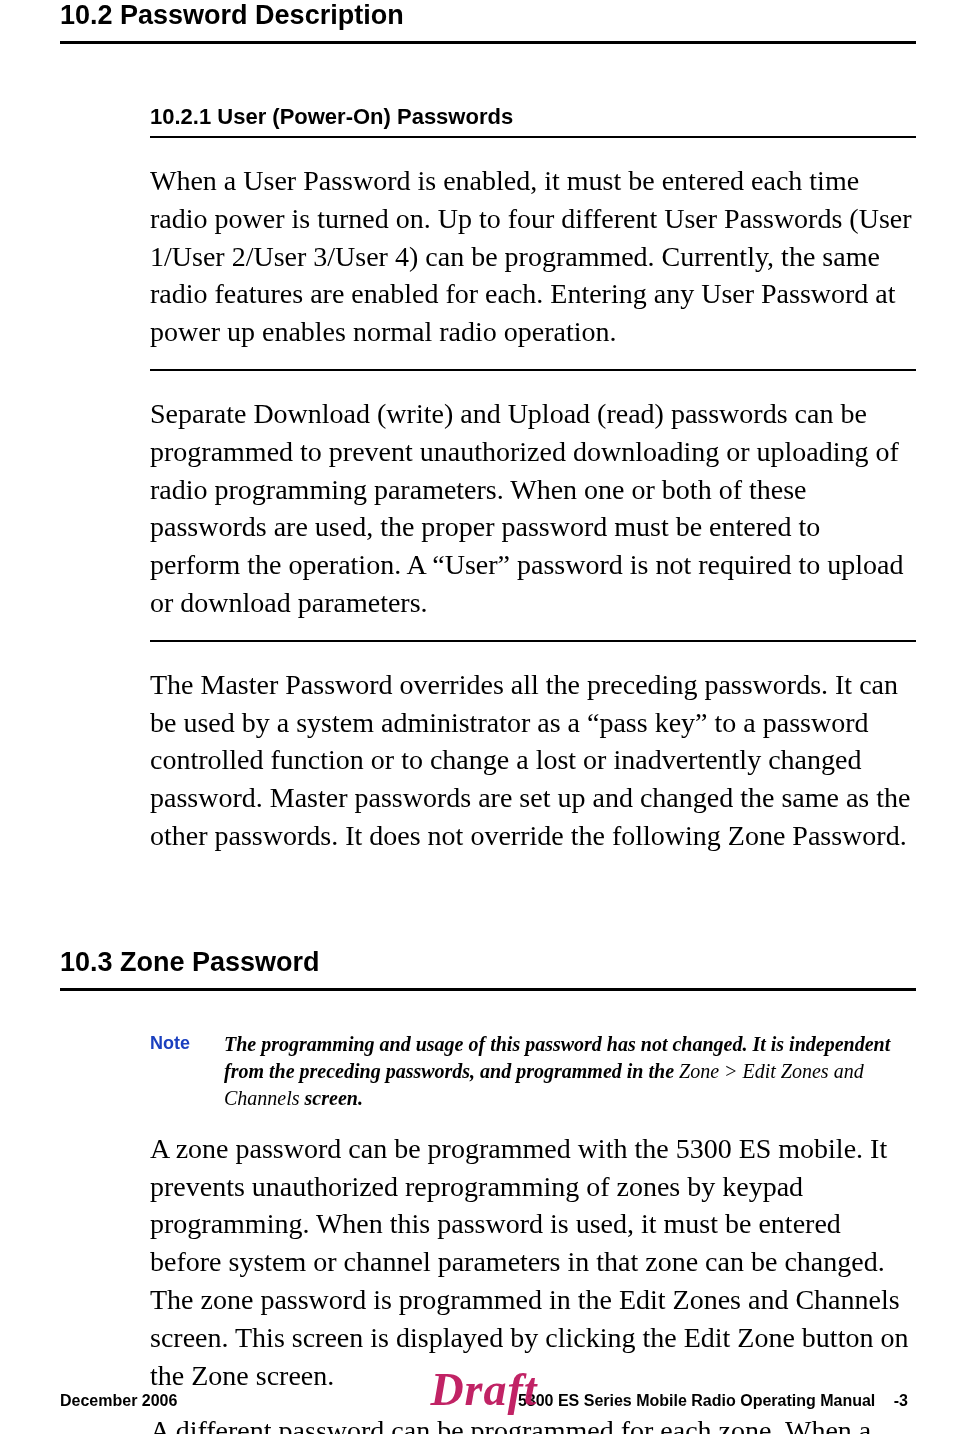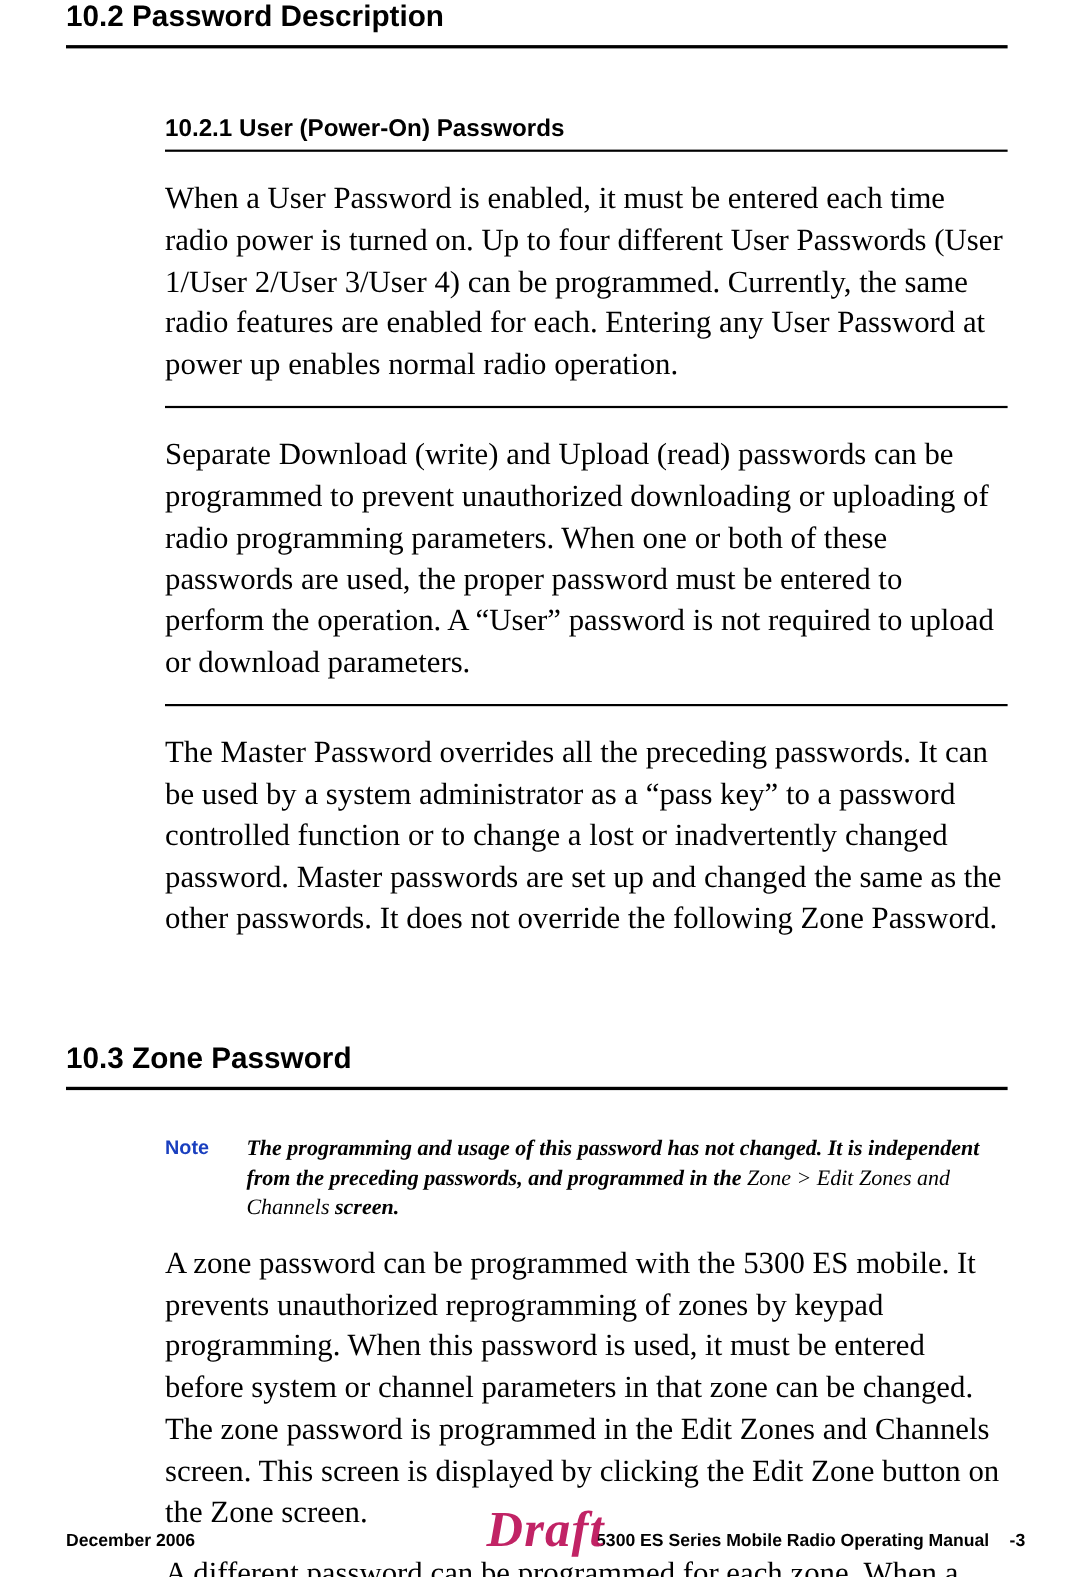--- a/index.html
+++ b/index.html
@@ -80,21 +80,21 @@
     font-style: italic;
   }
   .note-text .normal {
     font-style: italic;
     font-weight: bold;
   }
   .footer {
     position: absolute;
     bottom: 24px;
     left: 60px;
-    right: 44px;
+    right: 68px;
     display: flex;
     align-items: flex-start;
     justify-content: space-between;
     font-family: Arial, Helvetica, sans-serif;
   }
   .footer-left {
     font-weight: bold;
     font-size: 16px;
   }
   .footer-right {

